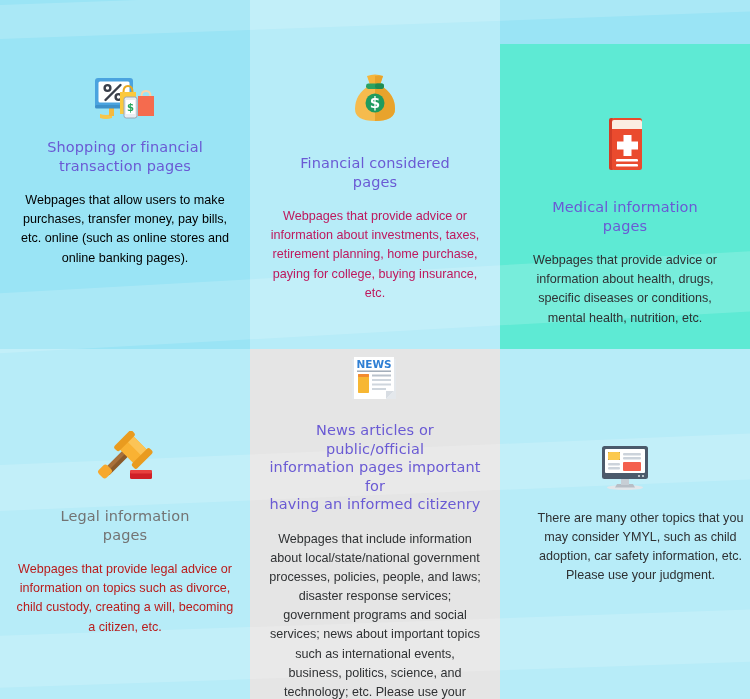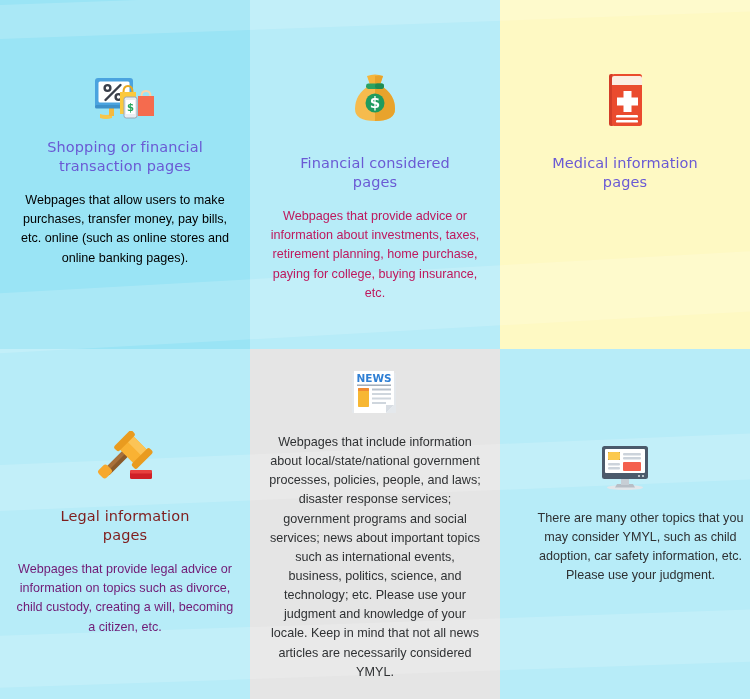--- a/index.html
+++ b/index.html
@@ -177,38 +177,39 @@
 
           <circle cx="26" cy="31" r="9.5" fill="#1f9b5e"></circle>
           <text x="26" y="36.4" text-anchor="middle" font-family="DejaVu Sans, sans-serif" font-size="15" font-weight="bold" fill="#ffffff">$</text>
         </svg>
       </div>
       <div class="heading" style="color: rgb(106, 90, 212);">Financial considered
 pages</div>
       <div class="body-text" style="color: #be185d;">Webpages that provide advice or information about investments, taxes, retirement planning, home purchase, paying for college, buying insurance, etc.</div>
     </div>
 
-    <div class="cell c3" style="background: #fef9c3;">
+    <div class="cell c3" style="background: #5eead4; margin-top: 44px;">
       <div class="icon-wrap">
         <svg width="42" height="56" viewBox="0 0 42 56" aria-hidden="true">
 
           <rect x="5" y="2" width="5" height="52" rx="2" fill="#d23d27"></rect>
 
           <rect x="8" y="2" width="30" height="52" rx="2.5" fill="#ea4b2e"></rect>
 
           <path d="M10 4 h26 a2 2 0 0 1 2 2 v7 h-30 v-7 a2 2 0 0 1 2 -2 z" fill="#fbeee2"></path>
 
           <path d="M19.5 19 h8 v6.5 h6.5 v8 h-6.5 v6.5 h-8 v-6.5 h-6.5 v-8 h6.5 z" fill="#ffffff"></path>
 
           <rect x="12" y="43" width="22" height="2.6" rx="1.2" fill="#ffffff"></rect>
           <rect x="12" y="48" width="22" height="2.6" rx="1.2" fill="#ffffff"></rect>
         </svg>
       </div>
       <div class="heading" style="color: rgb(106, 90, 212);">Medical information
 pages</div>
+      <div class="body-text" style="color: rgb(47, 49, 51);">Webpages that provide advice or information about health, drugs, specific diseases or conditions, mental health, nutrition, etc.</div>
     </div>
 
     <div class="cell c4" style="background: rgb(183, 236, 248);">
       <div class="icon-wrap">
         <svg width="56" height="52" viewBox="0 0 56 52" aria-hidden="true">
 
           <rect x="4" y="28" width="30" height="8" rx="3" transform="rotate(-45 19 32)" fill="#8a5a2b"></rect>
           <rect x="4" y="28" width="30" height="4" rx="2" transform="rotate(-45 19 32)" fill="#a8703a"></rect>
 
           <rect x="2" y="35" width="12" height="11" rx="3" transform="rotate(-45 8 40.5)" fill="#f7a82e"></rect>
@@ -217,23 +218,23 @@
             <rect x="23" y="9" width="26" height="19" rx="3" fill="#f9b233"></rect>
             <rect x="23" y="9" width="26" height="8" rx="3" fill="#fbc457"></rect>
             <rect x="20" y="6" width="7" height="25" rx="2.5" fill="#e99b1f"></rect>
             <rect x="45" y="6" width="7" height="25" rx="2.5" fill="#e99b1f"></rect>
           </g>
 
           <rect x="33" y="39" width="22" height="9" rx="1.5" fill="#cf2027"></rect>
           <rect x="33" y="39" width="22" height="3.5" rx="1.5" fill="#e8403f"></rect>
         </svg>
       </div>
-      <div class="heading" style="color: #7f1d1d;">Legal information
+      <div class="heading" style="color: #737373;">Legal information
 pages</div>
-      <div class="body-text" style="color: #701a75;">Webpages that provide legal advice or information on topics such as divorce, child custody, creating a will, becoming a citizen, etc.</div>
+      <div class="body-text" style="color: #b91c1c;">Webpages that provide legal advice or information on topics such as divorce, child custody, creating a will, becoming a citizen, etc.</div>
     </div>
 
     <div class="cell c5" style="background: #e5e5e5;">
       <div class="icon-wrap">
         <svg width="50" height="48" viewBox="0 0 50 48" aria-hidden="true">
 
           <rect x="2" y="4" width="44" height="40" rx="1" fill="#e4e8ec"></rect>
 
           <path d="M4 2 h40 v34 l-8 8 h-32 z" fill="#ffffff"></path>
           <path d="M44 36 l-8 8 v-8 z" fill="#d8dde3"></path>
@@ -243,20 +244,23 @@
 
           <rect x="8" y="19" width="11" height="19" rx="0.8" fill="#f7b733"></rect>
           <rect x="8" y="19" width="11" height="3" rx="0.8" fill="#f28b30"></rect>
 
           <rect x="22" y="19.5" width="19" height="2" fill="#b9c2cc"></rect>
           <rect x="22" y="24" width="19" height="2" fill="#cfd6dd"></rect>
           <rect x="22" y="28.5" width="19" height="2" fill="#cfd6dd"></rect>
           <rect x="22" y="33" width="14" height="2" fill="#cfd6dd"></rect>
         </svg>
       </div>
+      <div class="heading" style="color: rgb(106, 90, 212);">News articles or public/official
+information pages important for
+having an informed citizenry</div>
       <div class="body-text" style="color: rgb(47, 49, 51);">Webpages that include information about local/state/national government processes, policies, people, and laws; disaster response services; government programs and social services; news about important topics such as international events, business, politics, science, and technology; etc. Please use your judgment and knowledge of your locale. Keep in mind that not all news articles are necessarily considered YMYL.</div>
     </div>
 
     <div class="cell c6" style="background: rgb(183, 236, 248);">
       <div class="icon-wrap">
         <svg width="52" height="46" viewBox="0 0 52 46" aria-hidden="true">
 
           <ellipse cx="26" cy="42.5" rx="18" ry="2.6" fill="#e2e6ea"></ellipse>
           <path d="M18 39 h16 l2 3.5 h-20 z" fill="#b7bec6"></path>
           <rect x="22" y="33" width="8" height="7" fill="#c7ced5"></rect>

